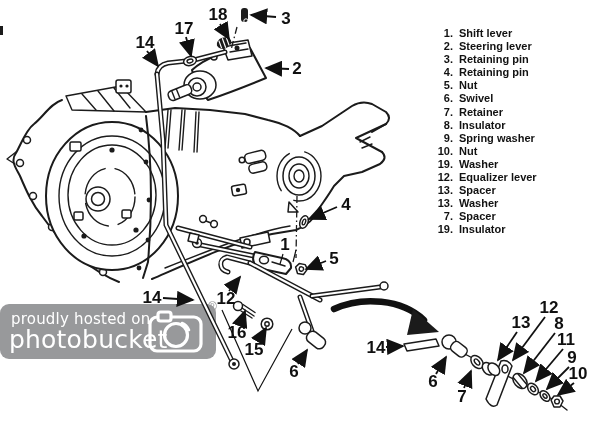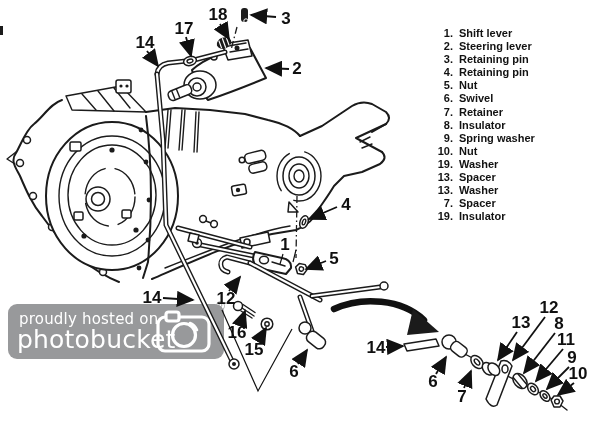--- a/index.html
+++ b/index.html
@@ -1,19 +1,19 @@
 <!DOCTYPE html>
 <html><head>
 <meta charset="utf-8">
 <style>
   html,body{margin:0;padding:0;background:#fff;}
   #stage{position:relative;width:600px;height:430px;background:#ffffff;overflow:hidden;
          font-family:"Liberation Sans",sans-serif;}
   
-  .wm{position:absolute;left:8px;top:303px;width:232px;height:62px;z-index:1;}
+  .wm{position:absolute;left:0;top:303px;width:232px;height:62px;z-index:1;}
   .wm-box{position:absolute;left:0;top:1px;width:216px;height:55px;background:#98999b;border-radius:9px;}
   .wm-l1{position:absolute;left:11px;top:7px;color:#fff;font-family:"DejaVu Sans",sans-serif;
          font-size:15px;letter-spacing:.2px;}
   .wm-l2{position:absolute;left:9px;top:22px;color:#fff;font-family:"DejaVu Sans",sans-serif;
          font-size:25px;letter-spacing:.2px;}
   .wm-cam{position:absolute;left:148px;top:7px;}
   .wm-reg{position:absolute;left:208px;top:-3px;color:#98999b;font-size:12px;}
   
   .legend{position:absolute;left:427px;top:27px;z-index:3;color:#121212;
           font-size:11px;font-weight:bold;}
@@ -364,20 +364,24 @@
       </div>
     <div class="lrow">
         <span class="lnum">10.</span>
         <span class="llbl">Nut</span>
       </div>
     <div class="lrow">
         <span class="lnum">19.</span>
         <span class="llbl">Washer</span>
       </div>
     <div class="lrow">
+        <span class="lnum">12.</span>
+        <span class="llbl">Equalizer lever</span>
+      </div>
+    <div class="lrow">
         <span class="lnum">13.</span>
         <span class="llbl">Spacer</span>
       </div>
     <div class="lrow">
         <span class="lnum">13.</span>
         <span class="llbl">Washer</span>
       </div>
     <div class="lrow">
         <span class="lnum">7.</span>
         <span class="llbl">Spacer</span>

